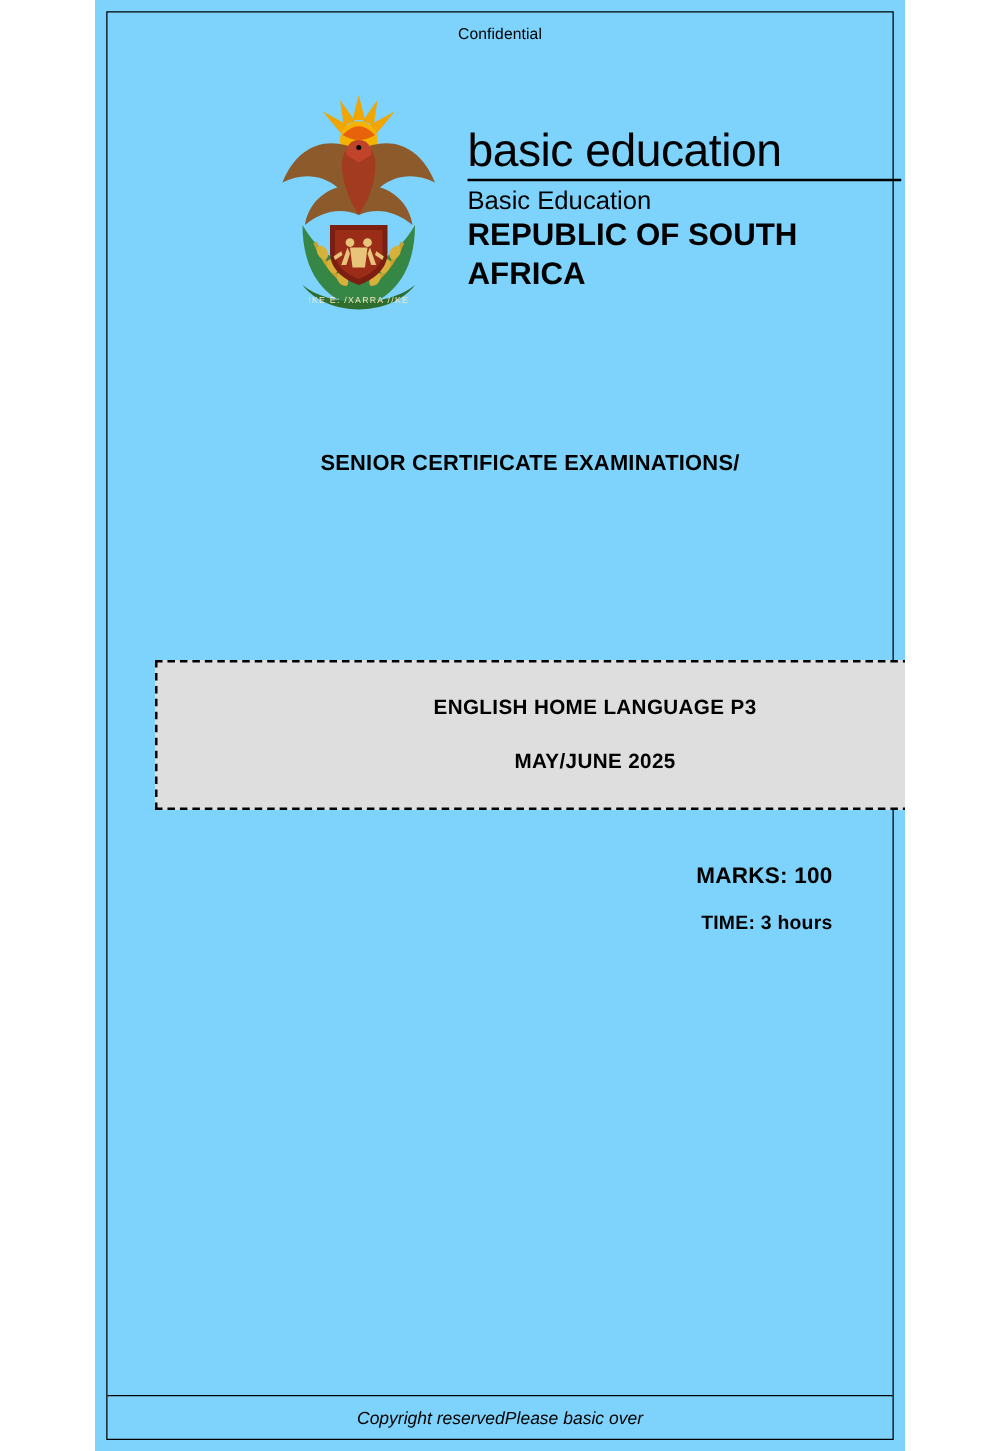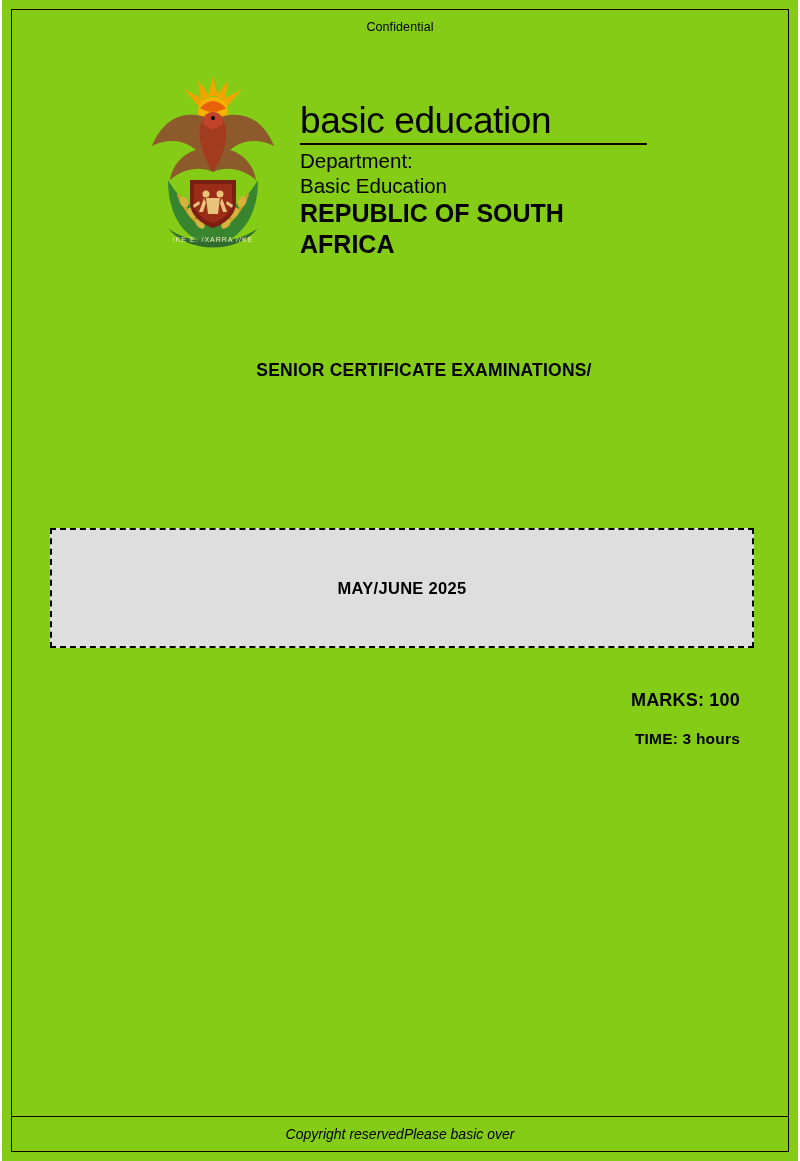--- a/index.html
+++ b/index.html
@@ -6,24 +6,24 @@
     margin: 0;
     padding: 0;
     background: #ffffff;
   }
   body {
     font-family: "Liberation Sans", sans-serif;
     color: #000000;
   }
   .page {
     position: relative;
-    width: 796px;
+    width: 648px;
     height: 1161px;
     margin: 0 auto;
-    background: #84cc16;
+    background: #7dd3fc;
     box-sizing: border-box;
     overflow: hidden;
   }
   .page-border {
     position: absolute;
     left: 9px;
     top: 9px;
     right: 9px;
     bottom: 9px;
     border: 1px solid #000000;
@@ -234,31 +234,31 @@
         </g>
 
         <path d="M30 160 C52 178 98 178 120 160 C100 186 50 186 30 160 Z" fill="#2f6d2f"></path>
         <text x="75" y="174" font-family="'Liberation Sans', sans-serif" font-size="7" fill="#f2e6c0" text-anchor="middle" letter-spacing="1">!KE E: /XARRA //KE</text>
       </svg>
     </div>
 
     <div class="logo-text">
       <div class="be-title">basic education</div>
       <div class="be-rule"></div>
-      <div class="be-sub1">Department:</div>
       <div class="be-sub2">Basic Education</div>
       <div class="be-sub3">REPUBLIC OF SOUTH AFRICA</div>
     </div>
   </div>
 
   <div class="exam-heading">
     <div>SENIOR CERTIFICATE EXAMINATIONS/</div>
   </div>
 
   <div class="subject-box">
+    <div class="subject-title">ENGLISH HOME LANGUAGE P3</div>
     <div class="subject-date">MAY/JUNE 2025</div>
   </div>
 
   <div class="marks-line">MARKS:  100</div>
   <div class="time-line">TIME:  3 hours</div>
 
 
   <div class="footer-rule"></div>
   <div class="footer">
     <div>Copyright reserved</div>

